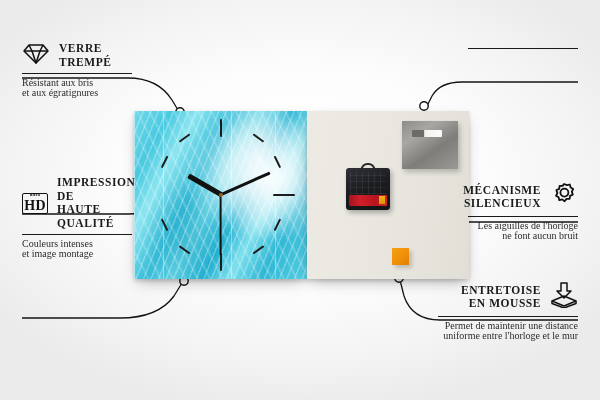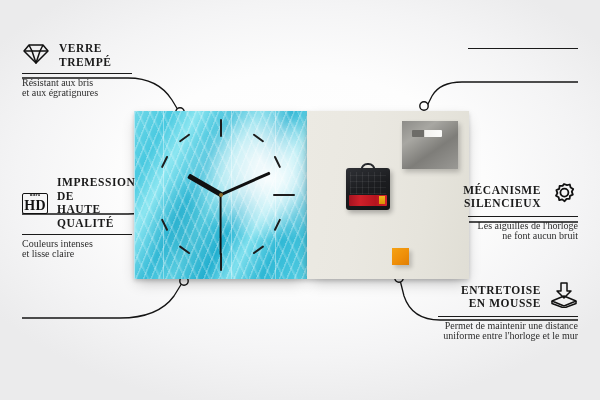--- a/index.html
+++ b/index.html
@@ -233,21 +233,21 @@
         <span class="hd-badge">
           <span class="u">ultra</span>
           <span class="h">HD</span>
         </span>
       </span>
       <span class="ttl">IMPRESSION DE
 HAUTE QUALITÉ</span>
     </div>
     <div class="rule"></div>
     <div class="sub">Couleurs intenses
-et lisse claire</div>
+et image montage</div>
   </div>
 
 
   <div class="feat right" style="left:468px;top:44px;width:110px">
     <div class="rule"></div>
   </div>
 
   <div class="feat right" style="left:468px;top:182px;width:110px">
     <div class="row">
       <span class="ttl">MÉCANISME

